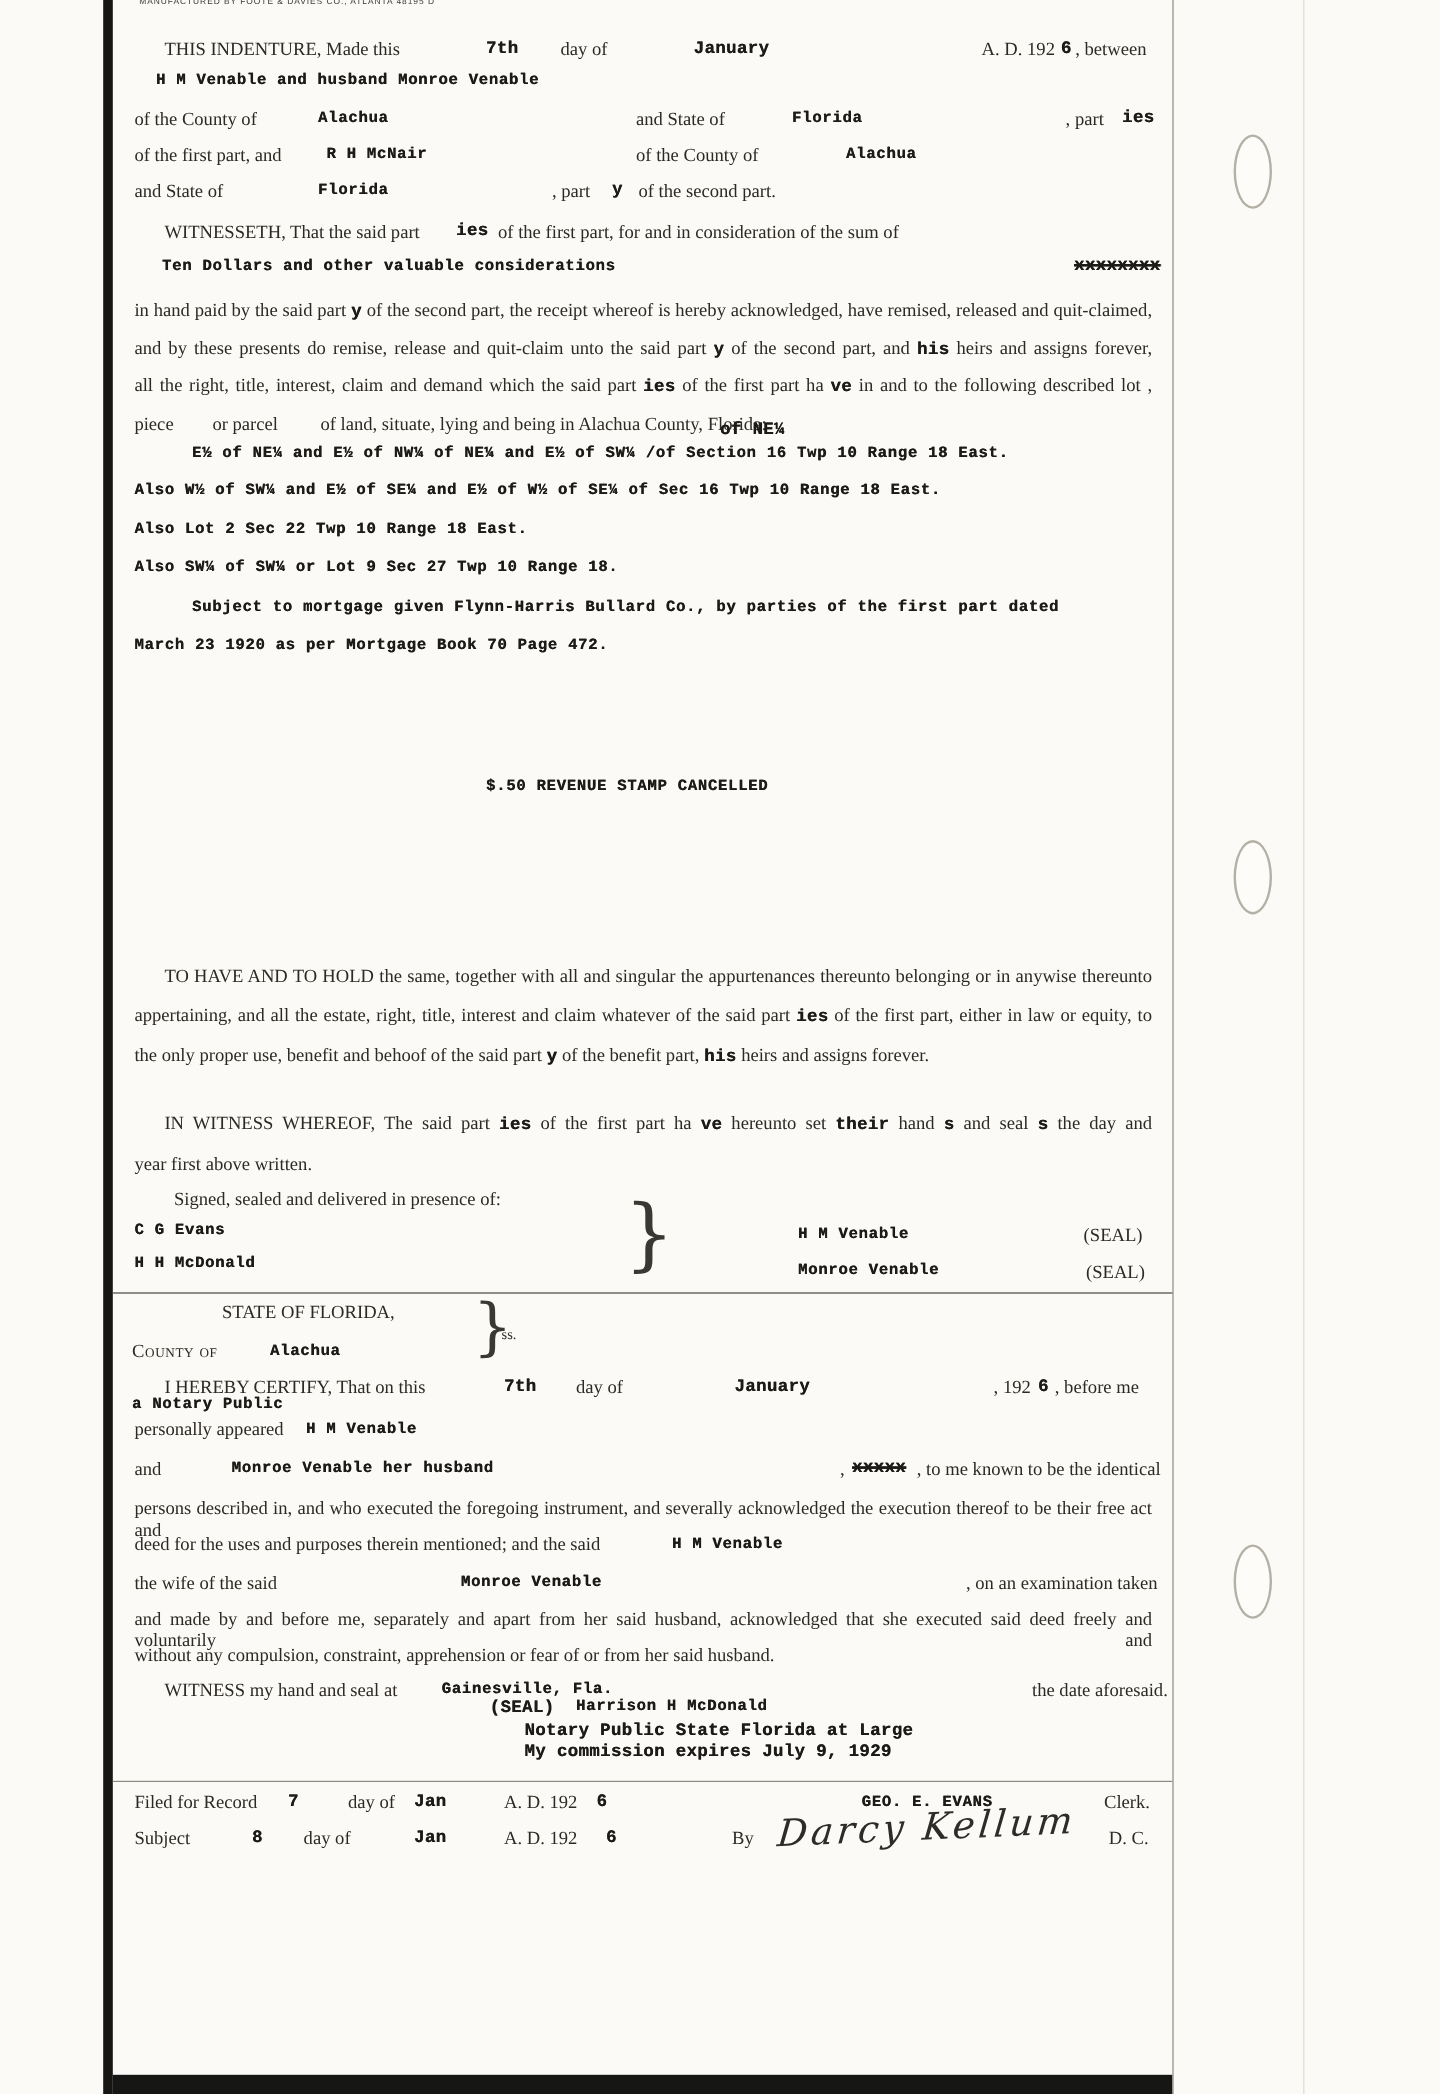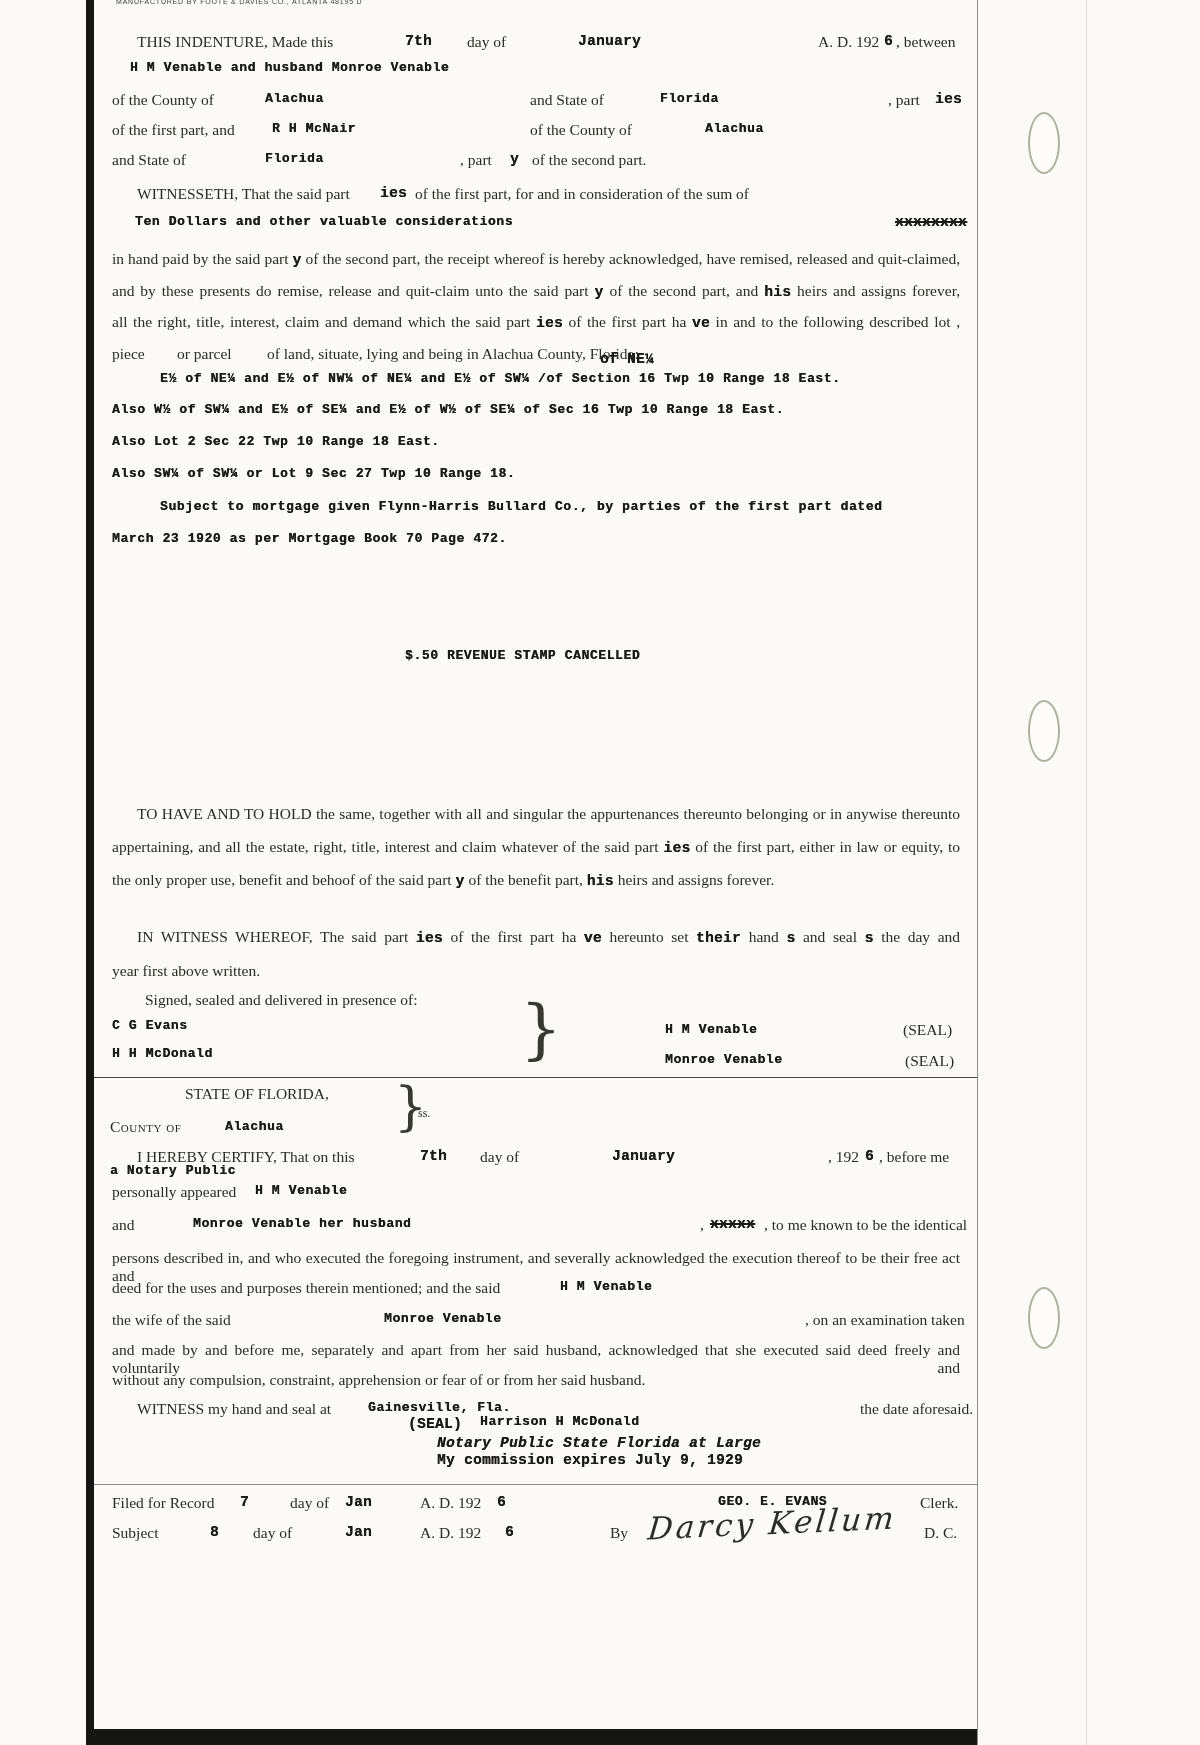--- a/index.html
+++ b/index.html
@@ -261,21 +261,21 @@
 </div>
 <div class="line" style="left:112px; top:1400px; width:848px;">
   <span class="abs printed" style="left:25px;">WITNESS my hand and seal at</span>
   <span class="abs typed big" style="left:256px;">Gainesville, Fla.</span>
   <span class="abs printed" style="left:748px;">the date aforesaid.</span>
 </div>
 <div class="line" style="left:112px; top:1416px; width:848px;">
   <span class="abs typed" style="left:296px;">(SEAL)</span>
   <span class="abs typed big" style="left:368px; top:-2px;">Harrison H McDonald</span>
 </div>
-<div class="line" style="left:437px; top:1433px;font-style:italic;">
+<div class="line" style="left:437px; top:1433px;">
   <span class="typed">Notary Public State Florida at Large</span>
 </div>
 <div class="line" style="left:437px; top:1450px;">
   <span class="typed">My commission expires July 9, 1929</span>
 </div>
 
 <div class="rule" style="left:94px; top:1484px; width:883px; background:#8d8a81;"></div>
 
 <div class="line" style="left:112px; top:1494px; width:848px;">
   <span class="abs printed" style="left:0;">Filed for Record</span>

